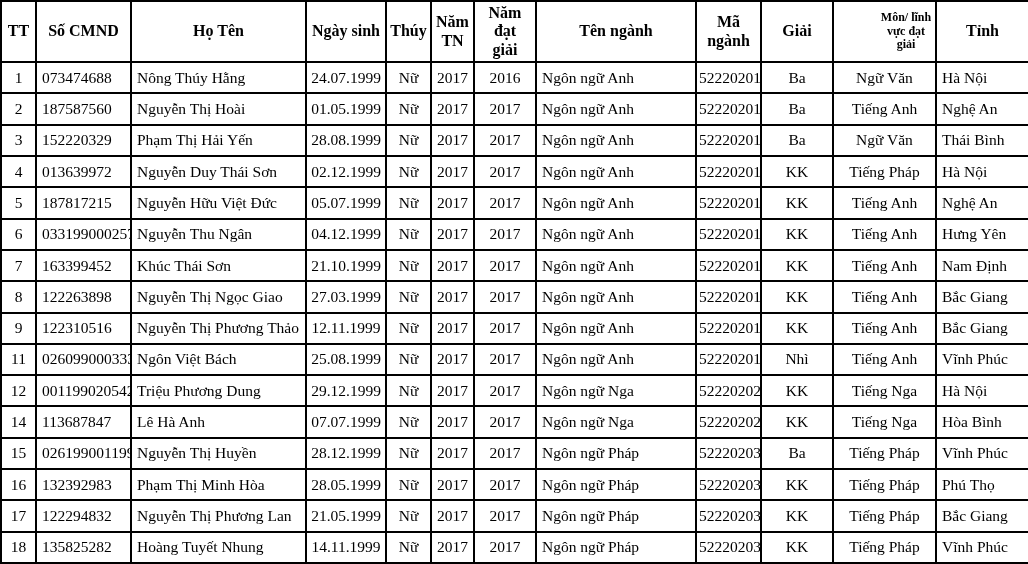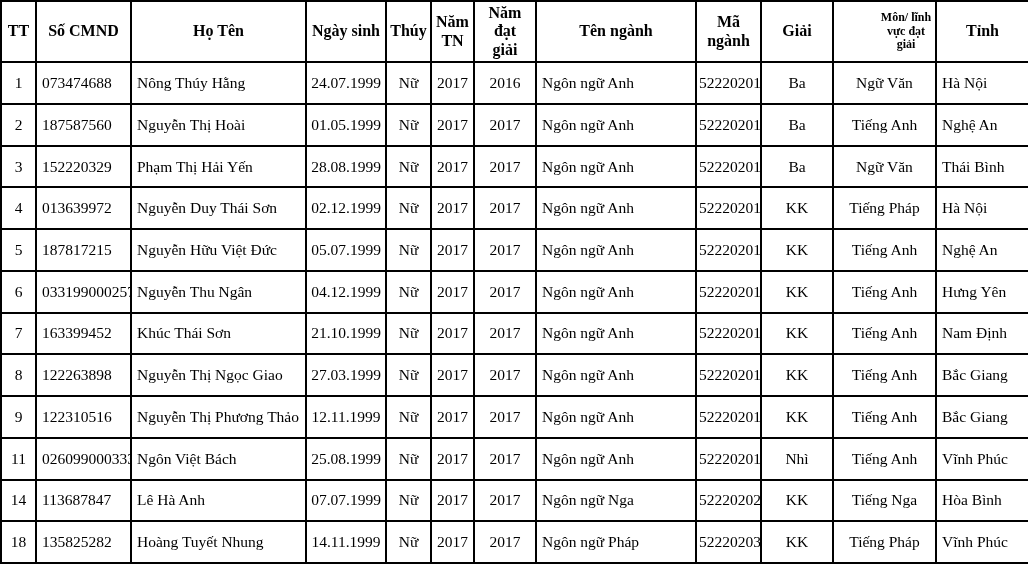--- a/index.html
+++ b/index.html
@@ -224,32 +224,88 @@
           <td>Nữ</td>
           <td>2017</td>
           <td>2017</td>
           <td class="left">Ngôn ngữ Anh</td>
           <td>52220201</td>
           <td>Nhì</td>
           <td>Tiếng Anh</td>
           <td class="left">Vĩnh Phúc</td>
         </tr>
         <tr>
+          <td>12</td>
+          <td class="left">001199020542</td>
+          <td class="left">Triệu Phương Dung</td>
+          <td>29.12.1999</td>
+          <td>Nữ</td>
+          <td>2017</td>
+          <td>2017</td>
+          <td class="left">Ngôn ngữ Nga</td>
+          <td>52220202</td>
+          <td>KK</td>
+          <td>Tiếng Nga</td>
+          <td class="left">Hà Nội</td>
+        </tr>
+        <tr>
           <td>14</td>
           <td class="left">113687847</td>
           <td class="left">Lê Hà Anh</td>
           <td>07.07.1999</td>
           <td>Nữ</td>
           <td>2017</td>
           <td>2017</td>
           <td class="left">Ngôn ngữ Nga</td>
           <td>52220202</td>
           <td>KK</td>
           <td>Tiếng Nga</td>
           <td class="left">Hòa Bình</td>
+        </tr>
+        <tr>
+          <td>15</td>
+          <td class="left">026199001199</td>
+          <td class="left">Nguyễn Thị Huyền</td>
+          <td>28.12.1999</td>
+          <td>Nữ</td>
+          <td>2017</td>
+          <td>2017</td>
+          <td class="left">Ngôn ngữ Pháp</td>
+          <td>52220203</td>
+          <td>Ba</td>
+          <td>Tiếng Pháp</td>
+          <td class="left">Vĩnh Phúc</td>
+        </tr>
+        <tr>
+          <td>16</td>
+          <td class="left">132392983</td>
+          <td class="left">Phạm Thị Minh Hòa</td>
+          <td>28.05.1999</td>
+          <td>Nữ</td>
+          <td>2017</td>
+          <td>2017</td>
+          <td class="left">Ngôn ngữ Pháp</td>
+          <td>52220203</td>
+          <td>KK</td>
+          <td>Tiếng Pháp</td>
+          <td class="left">Phú Thọ</td>
+        </tr>
+        <tr>
+          <td>17</td>
+          <td class="left">122294832</td>
+          <td class="left">Nguyễn Thị Phương Lan</td>
+          <td>21.05.1999</td>
+          <td>Nữ</td>
+          <td>2017</td>
+          <td>2017</td>
+          <td class="left">Ngôn ngữ Pháp</td>
+          <td>52220203</td>
+          <td>KK</td>
+          <td>Tiếng Pháp</td>
+          <td class="left">Bắc Giang</td>
         </tr>
         <tr>
           <td>18</td>
           <td class="left">135825282</td>
           <td class="left">Hoàng Tuyết Nhung</td>
           <td>14.11.1999</td>
           <td>Nữ</td>
           <td>2017</td>
           <td>2017</td>
           <td class="left">Ngôn ngữ Pháp</td>

